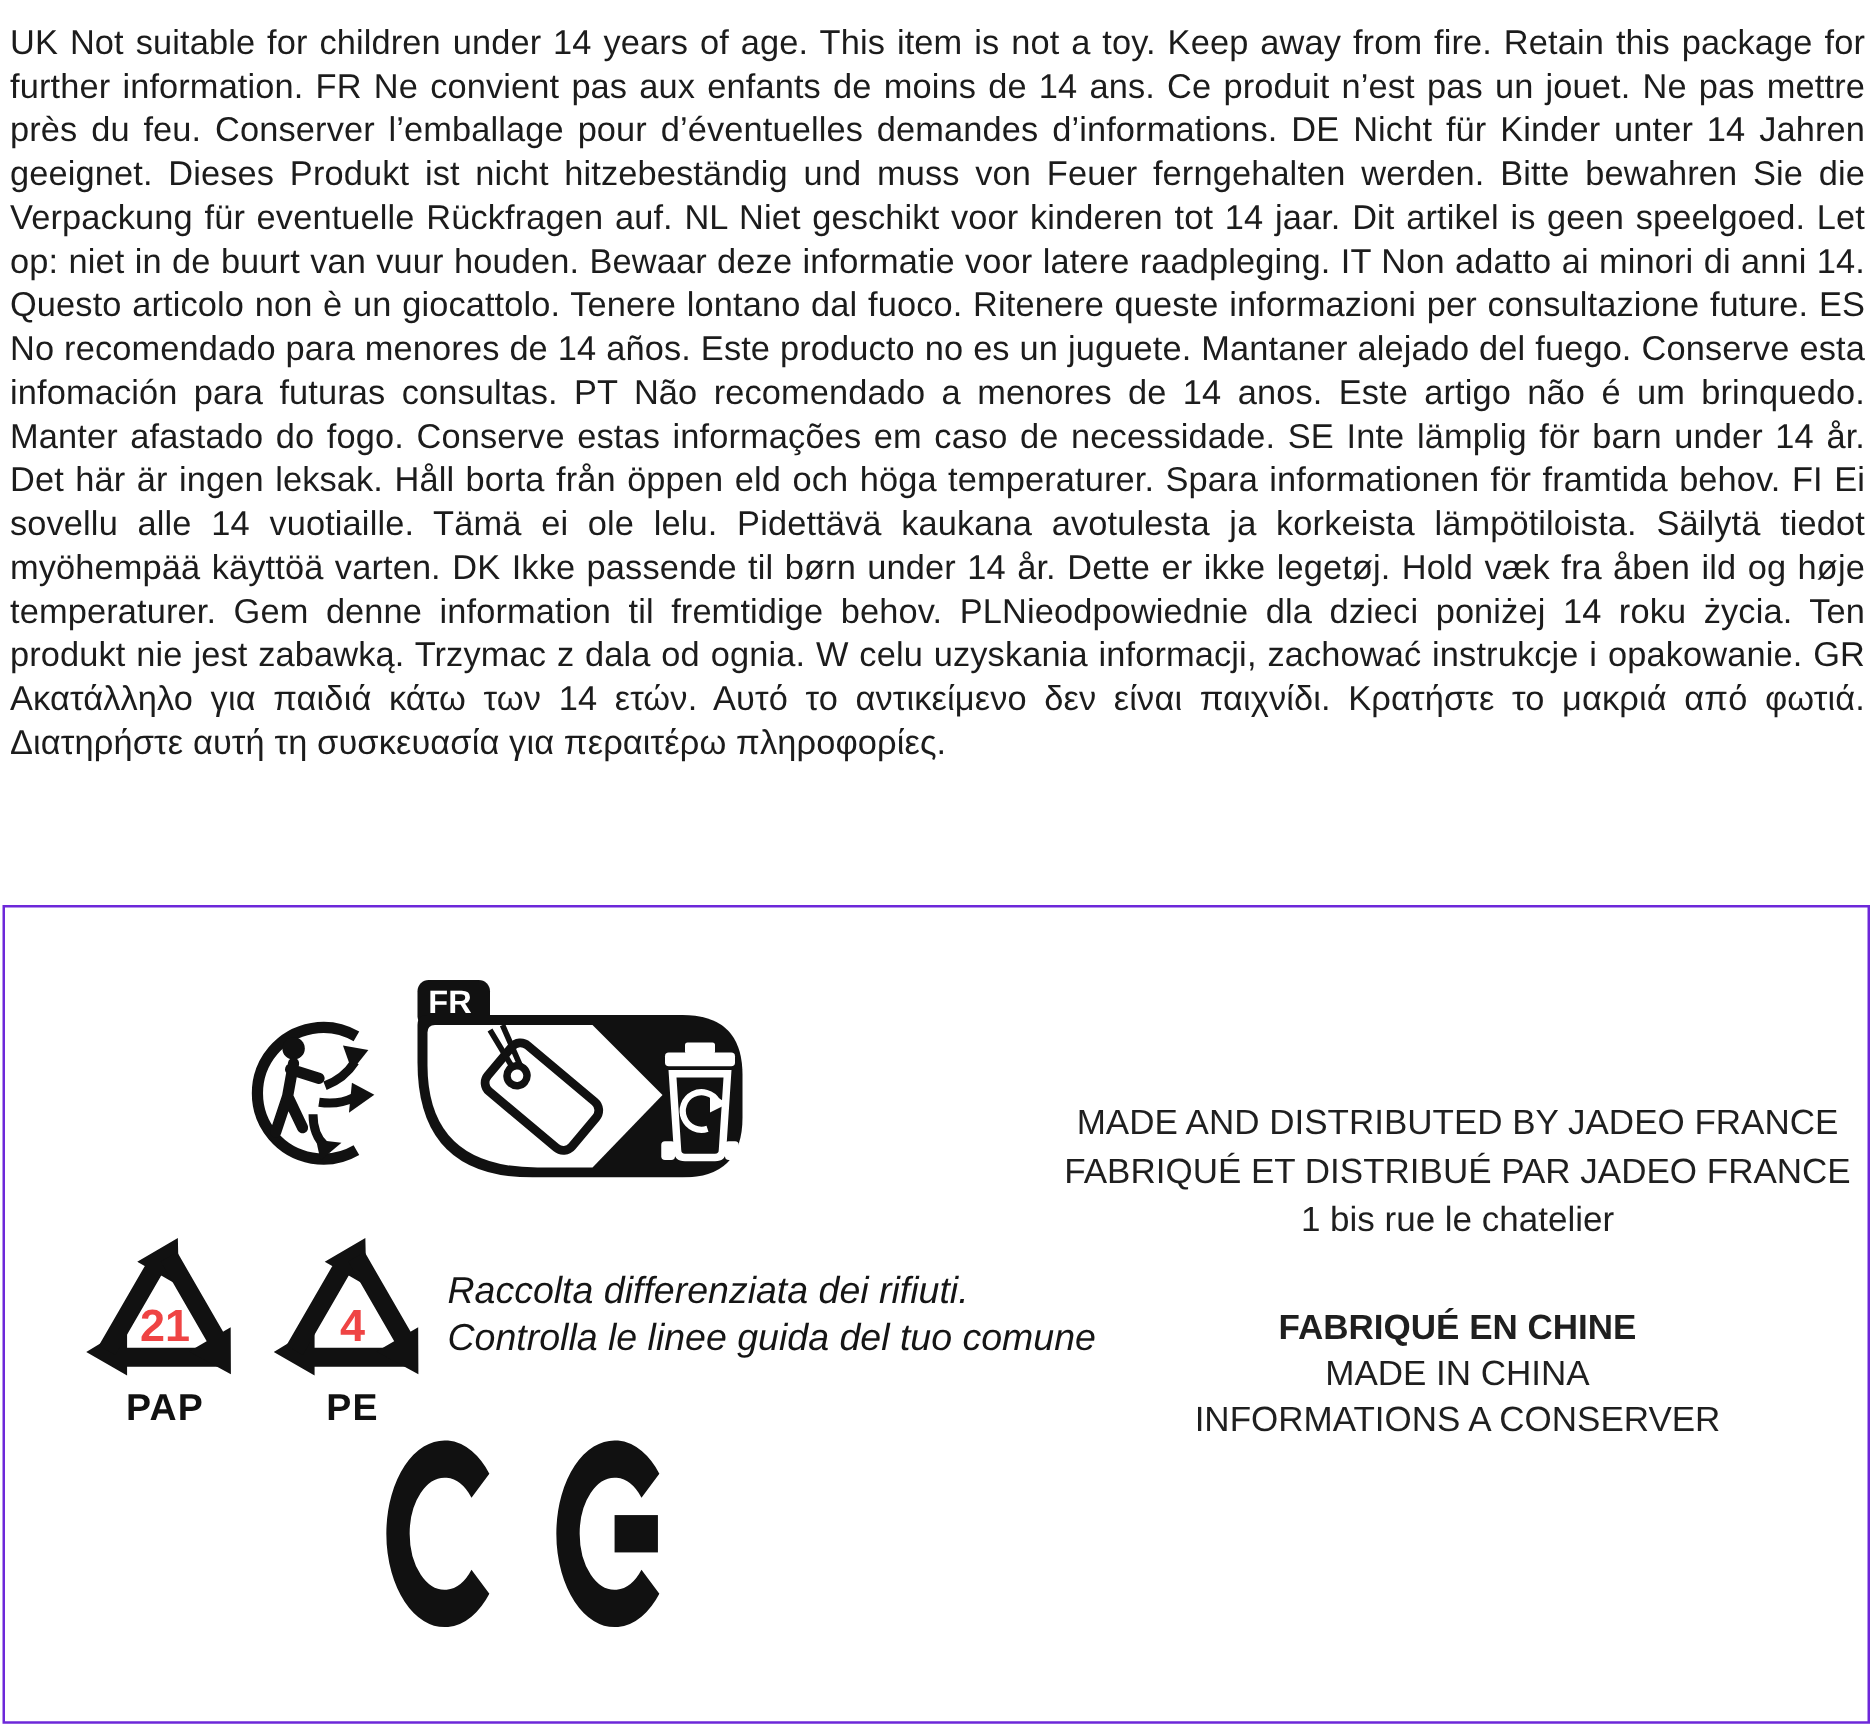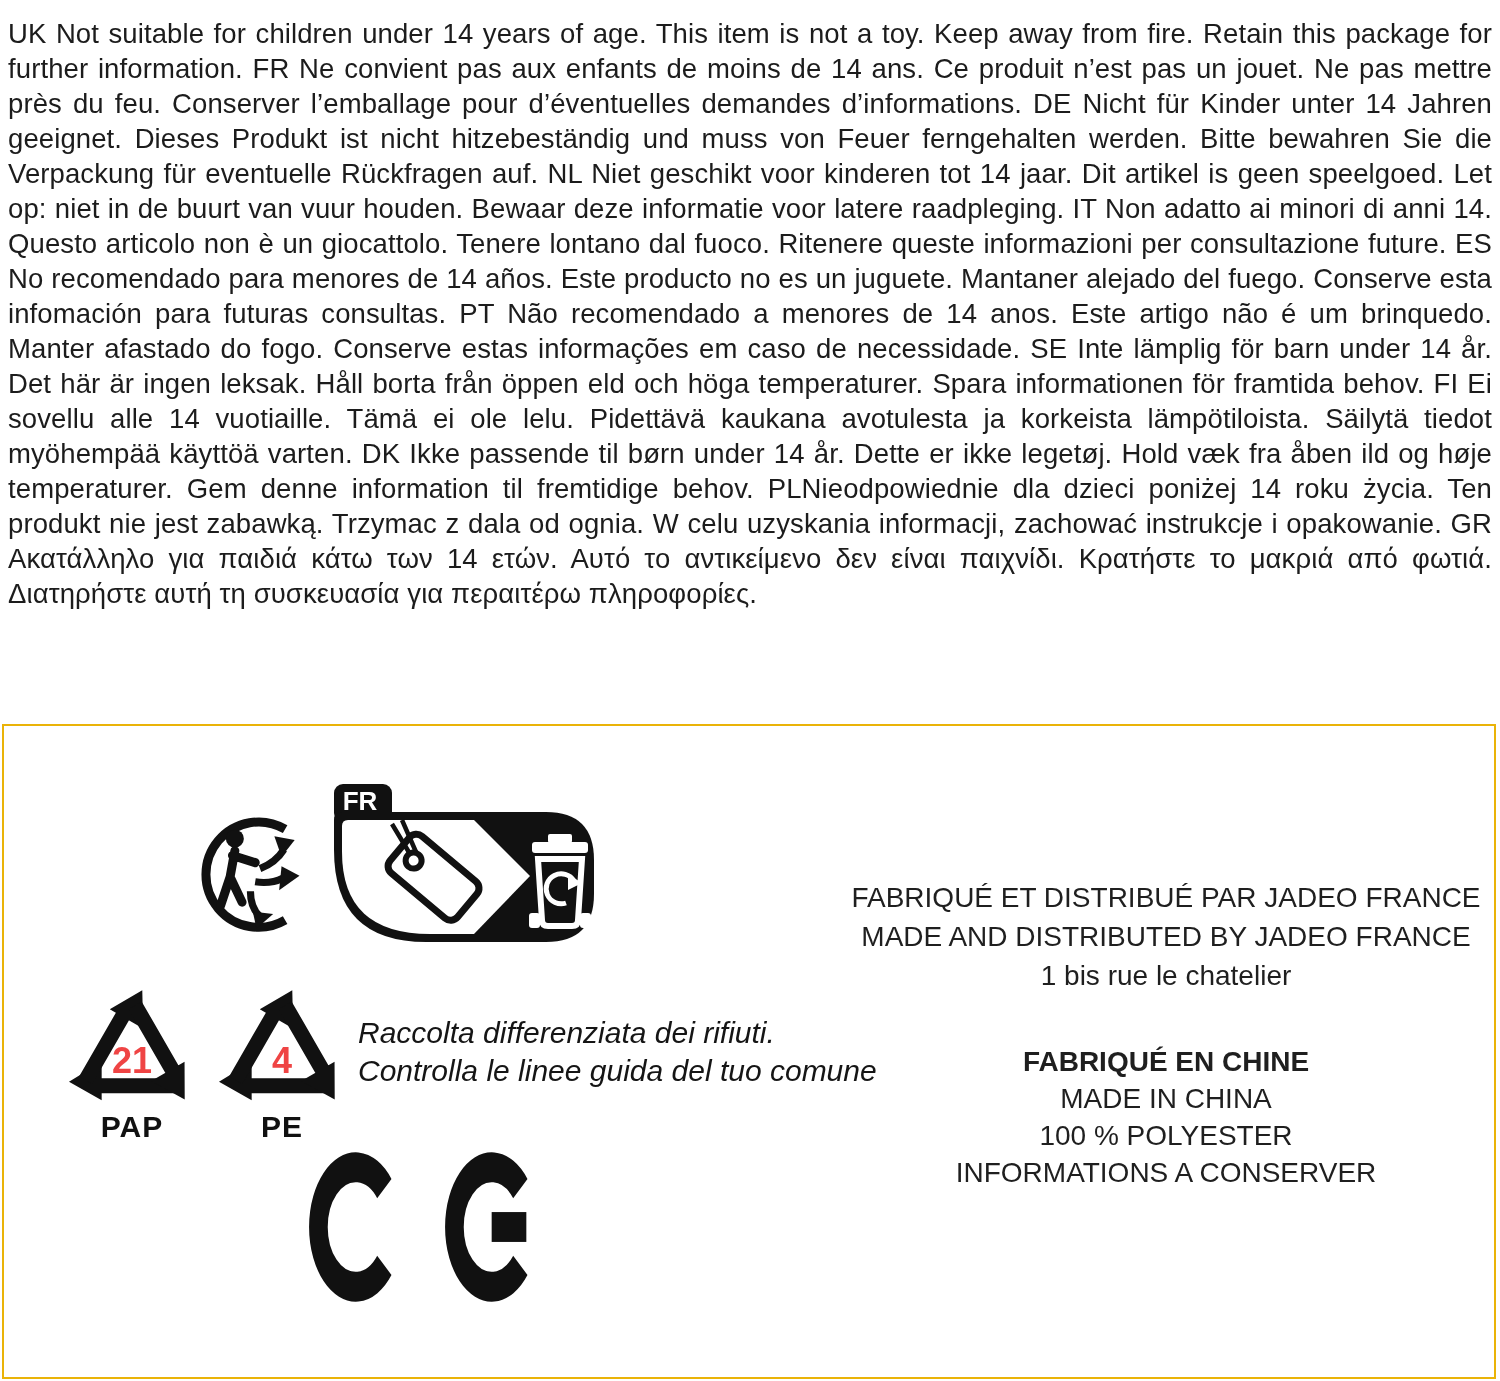--- a/index.html
+++ b/index.html
@@ -16,21 +16,21 @@
     left:8px;top:16px;width:1484px;
     font-size:27.5px;line-height:35px;
     text-align:justify;
     color:#1c1c1c;
     letter-spacing:0.1px;
   }
   .label-box{
     position:absolute;
     left:2px;top:724px;
     width:1494px;height:655px;
-    border:2px solid #eab308;
+    border:2px solid #6d28d9;
     box-sizing:border-box;
     background:#fff;
   }
   .abs{position:absolute;}
   
   .fr-tab-label{
     position:absolute;left:330px;top:60px;width:52px;
     text-align:center;color:#ffffff;
     font-weight:bold;font-size:26px;
   }
@@ -136,26 +136,25 @@
     <svg class="abs" style="left:303px;top:421px" width="88" height="160" viewBox="0 0 132 150" preserveAspectRatio="none">
       <path d="M 116,39 A 56 56 0 1 0 116,111" fill="none" stroke="#111" stroke-width="28"></path>
     </svg>
     <svg class="abs" style="left:439px;top:421px" width="88" height="160" viewBox="0 0 132 150" preserveAspectRatio="none">
       <path d="M 116,39 A 56 56 0 1 0 116,111" fill="none" stroke="#111" stroke-width="28"></path>
       <rect x="73" y="61" width="52" height="28" fill="#111"></rect>
     </svg>
 
     <div class="right-col">
       <div class="dist-block">
+        <div>MADE AND DISTRIBUTED BY JADEO FRANCE</div>
         <div>FABRIQUÉ ET DISTRIBUÉ PAR JADEO FRANCE</div>
-        <div>MADE AND DISTRIBUTED BY JADEO FRANCE</div>
         <div>1 bis rue le chatelier</div>
       </div>
       <div class="origin-block">
         <div class="l0">FABRIQUÉ EN CHINE</div>
         <div>MADE IN CHINA</div>
-        <div>100 % POLYESTER</div>
         <div>INFORMATIONS A CONSERVER</div>
       </div>
     </div>
 
   </div>
 </div>
 
 </body></html>

